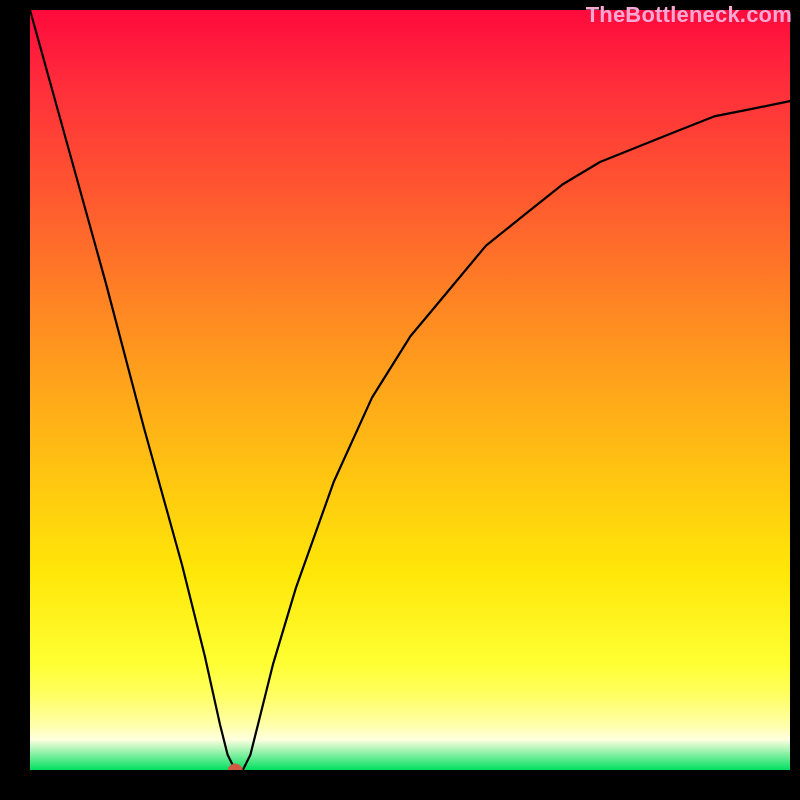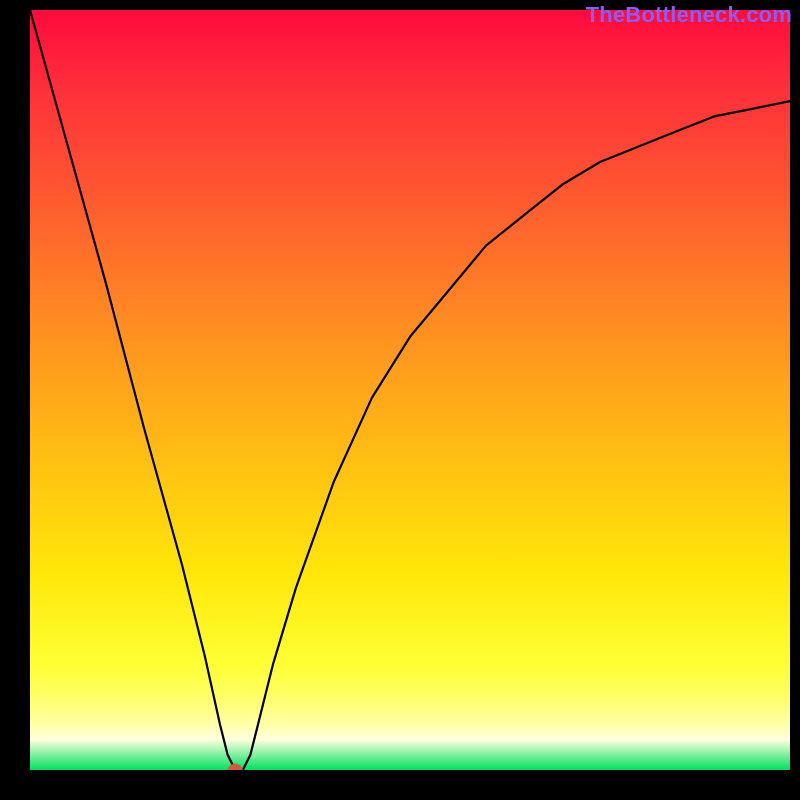--- a/index.html
+++ b/index.html
@@ -43,21 +43,21 @@
     position: absolute;
     left: 0;
     top: 0;
     width: 100%;
     height: 100%;
   }
   .watermark {
     position: absolute;
     top: 2px;
     right: 8px;
-    color: #8b5cf6;
+    color: #f9a8d4;
     font-size: 22px;
     font-weight: 600;
     letter-spacing: 0.2px;
   }
 </style>
 </head>
 <body>
 
 <div class="frame">
   <div class="plot-area">

